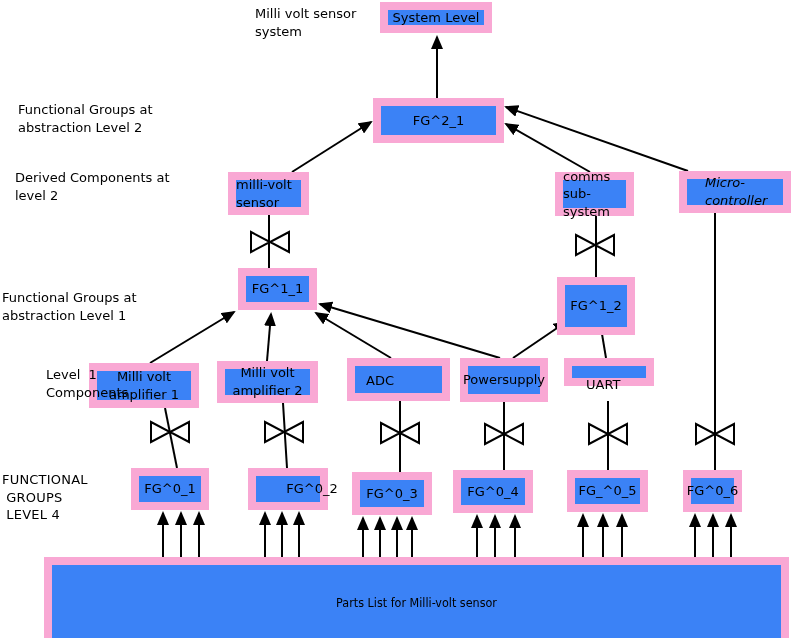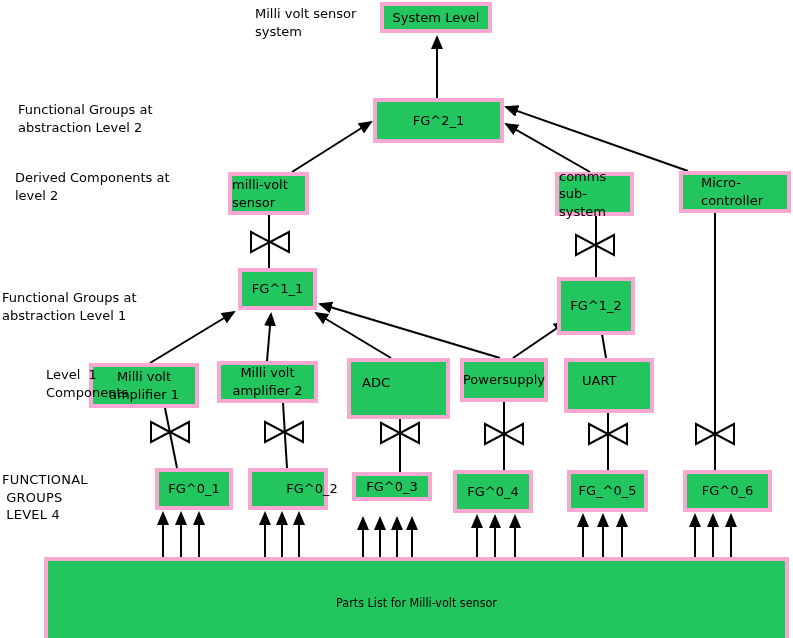--- a/index.html
+++ b/index.html
@@ -12,22 +12,22 @@
     font-size: 13px;
     color: #000;
     overflow: hidden;
   }
   svg.wires { position: absolute; left: 0; top: 0; }
   svg.wires line { stroke: #000; stroke-width: 2; }
   svg.wires path.bowtie { stroke: #000; stroke-width: 2; fill: none; }
   .node {
     position: absolute;
     box-sizing: border-box;
-    background: #22c55e;
-    border: 4px solid #f9a8d4;
+    background: #3b82f6;
+    border: 8px solid #f9a8d4;
     display: flex;
     align-items: center;
     justify-content: center;
     text-align: center;
     white-space: pre-line;
     line-height: 1.35;
   }
   .node.left {
     justify-content: flex-start;
     text-align: left;
@@ -109,50 +109,50 @@
   <div class="node" style="left:380px; top:2px; width:112px; height:31px;">System Level</div>
 
   <div class="node" style="left:373px; top:98px; width:131px; height:45px;">FG^2_1</div>
 
   <div class="node left" style="left:228px; top:172px; width:81px; height:43px; ">milli-volt
 sensor</div>
 
   <div class="node left" style="left:555px; top:172px; width:79px; height:44px; ">comms
 sub-system</div>
 
-  <div class="node left" style="left:679px; top:171px; width:112px; height:42px; padding-left:18px;">Micro-
+  <div class="node left" style="left:679px; top:171px; width:112px; height:42px; padding-left:18px;font-style:italic;">Micro-
 controller</div>
 
   <div class="node" style="left:238px; top:268px; width:79px; height:42px;">FG^1_1</div>
 
   <div class="node" style="left:557px; top:277px; width:78px; height:58px;">FG^1_2</div>
 
   <div class="node" style="left:89px; top:363px; width:110px; height:45px;">Milli volt
 amplifier 1</div>
 
   <div class="node" style="left:217px; top:361px; width:101px; height:42px;">Milli volt
 amplifier 2</div>
 
-  <div class="node left" style="left:347px; top:358px; width:103px; height:61px; padding-left:11px; align-items:flex-start; padding-top:12px;">ADC</div>
+  <div class="node left" style="left:347px; top:358px; width:103px; height:43px; padding-left:11px; align-items:flex-start; padding-top:6px;">ADC</div>
 
   <div class="node" style="left:460px; top:358px; width:88px; height:44px;">Powersupply</div>
 
-  <div class="node left" style="left:564px; top:358px; width:90px; height:55px; padding-left:14px; align-items:flex-start; padding-top:10px;">UART</div>
+  <div class="node left" style="left:564px; top:358px; width:90px; height:28px; padding-left:14px; align-items:flex-start; padding-top:10px;">UART</div>
 
-  <div class="node" style="left:155px; top:468px; width:78px; height:42px;">FG^0_1</div>
+  <div class="node" style="left:131px; top:468px; width:78px; height:42px;">FG^0_1</div>
 
   <div class="node" style="left:248px; top:468px; width:80px; height:42px;padding-left:48px;">FG^0_2</div>
 
-  <div class="node" style="left:352px; top:472px; width:80px; height:29px;">FG^0_3</div>
+  <div class="node" style="left:352px; top:472px; width:80px; height:43px;">FG^0_3</div>
 
   <div class="node" style="left:453px; top:470px; width:80px; height:43px;">FG^0_4</div>
 
   <div class="node" style="left:567px; top:470px; width:81px; height:42px;">FG_^0_5</div>
 
-  <div class="node" style="left:683px; top:470px; width:89px; height:42px;">FG^0_6</div>
+  <div class="node" style="left:683px; top:470px; width:59px; height:42px;">FG^0_6</div>
 
   <div class="node" style="left:44px; top:557px; width:745px; height:91px;">
     <span class="condensed">Parts List for Milli-volt sensor</span>
   </div>
 
   <div class="lbl" style="left:255px; top:5px;">Milli volt sensor
 system</div>
 
   <div class="lbl" style="left:18px; top:101px;">Functional Groups at
 abstraction Level 2</div>

